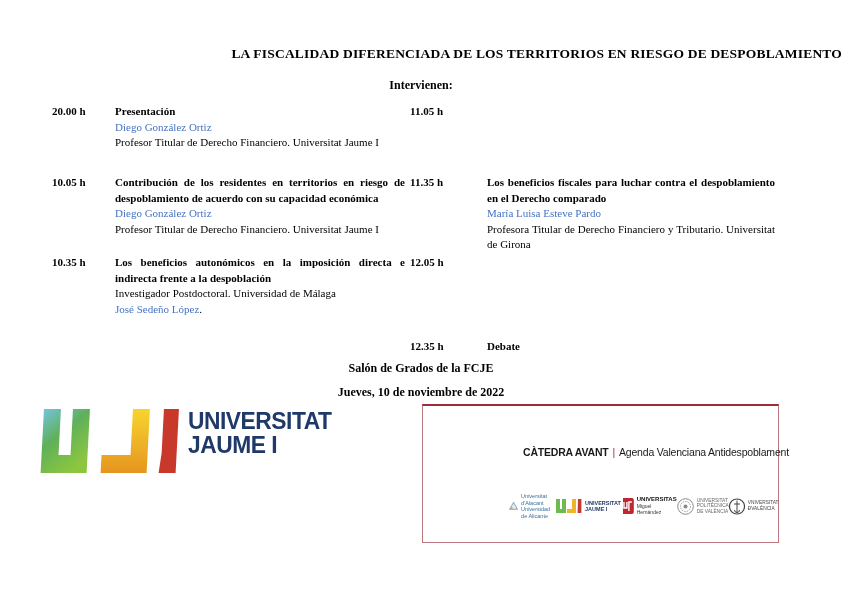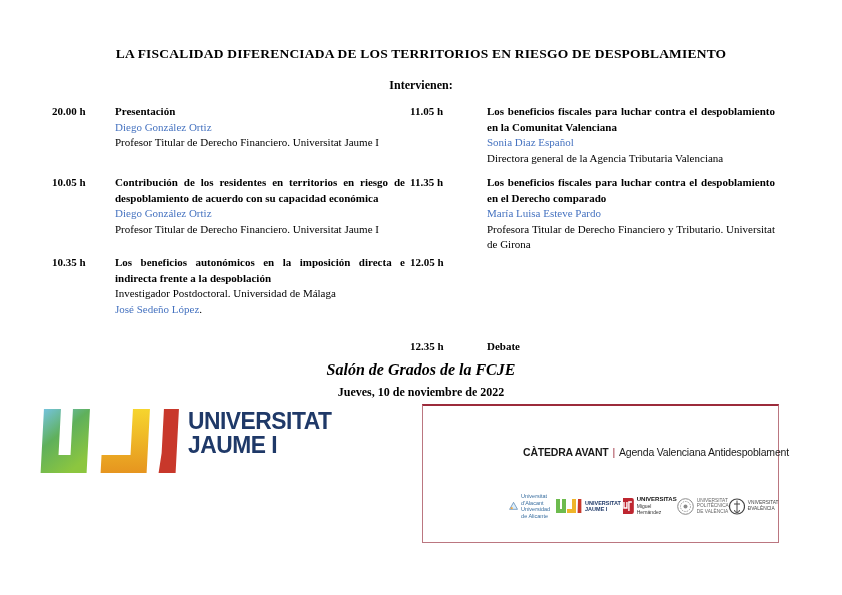--- a/index.html
+++ b/index.html
@@ -1,38 +1,38 @@
 <!DOCTYPE html>
 <html><head>
 <meta charset="utf-8">
 <style>
   html,body{margin:0;padding:0;background:#e8e8e8;}
   .page{position:relative;width:842px;height:595px;background:#ffffff;margin:0 auto;
         font-family:"Liberation Serif", serif;color:#000;overflow:hidden;}
 
   
-  .doc-title{position:absolute;top:46px;left:0;width:842px;text-align:center;
+  .doc-title{position:absolute;top:46px;left:0;width:842px;text-align:right;
              font-size:13.5px;font-weight:bold;letter-spacing:.2px;}
   .doc-sub{position:absolute;top:78px;left:0;width:842px;text-align:center;
            font-size:12px;font-weight:bold;}
 
   
   .col{position:absolute;top:104px;font-size:11px;line-height:15.5px;}
   .col-left{left:52px;width:353px;}
   .col-right{left:410px;width:365px;}
   .srow{display:flex;align-items:flex-start;}
   .srow.h1{min-height:71px;} .srow.h2{min-height:80px;} .srow.h3{min-height:84px;}
   .stime{flex:0 0 auto;font-weight:bold;}
   .col-left .stime{width:63px;} .col-right .stime{width:77px;}
   .sitem{flex:1 1 auto;text-align:justify;}
   .sitem .t{font-weight:bold;}
   .speaker{color:#4673C0;text-decoration:none;cursor:pointer;margin-top:28px;}
 
   .venue-line{position:absolute;top:361px;left:0;width:842px;text-align:center;
-              font-size:16px;font-weight:bold;font-style:italic;}
+              font-size:12px;font-weight:bold;}
   .date-line{position:absolute;top:385px;left:0;width:842px;text-align:center;
              font-size:12px;font-weight:bold;}
 
   
   .uji-logo{position:absolute;left:40px;top:408px;width:330px;height:66px;}
   .uji-letters{position:absolute;left:0;top:0;}
   .uji-name{position:absolute;left:148px;top:1px;font-family:"Liberation Sans",sans-serif;
             font-weight:bold;font-size:24px;line-height:24px;color:#1F3968;
             letter-spacing:-0.5px;transform:scaleX(.95);transform-origin:left top;}
   .uji-caption{position:absolute;left:32px;top:480px;width:366px;text-align:center;
@@ -91,25 +91,20 @@
         <div class="t">Los beneficios autonómicos en la imposición directa e indirecta frente a la despoblación</div>
         <div>Investigador Postdoctoral. Universidad de Málaga</div>
         <div><a class="speaker">José Sedeño López</a><span>.</span></div>
       </div>
     </div>
   </div>
 
   <div class="col col-right">
     <div class="srow h1">
       <div class="stime">11.05 h</div>
-      <div class="sitem">
-        <div class="t">Los beneficios fiscales para luchar contra el despoblamiento en la Comunitat Valenciana</div>
-        <div><a class="speaker">Sonia Diaz Español</a><span></span></div>
-        <div>Directora general de la Agencia Tributaria Valenciana</div>
-      </div>
     </div>
     <div class="srow h2">
       <div class="stime">11.35 h</div>
       <div class="sitem">
         <div class="t">Los beneficios fiscales para luchar contra el despoblamiento en el Derecho comparado</div>
         <div><a class="speaker">María Luisa Esteve Pardo</a><span></span></div>
         <div>Profesora Titular de Derecho Financiero y Tributario. Universitat de Girona</div>
       </div>
     </div>
     <div class="srow h3">

